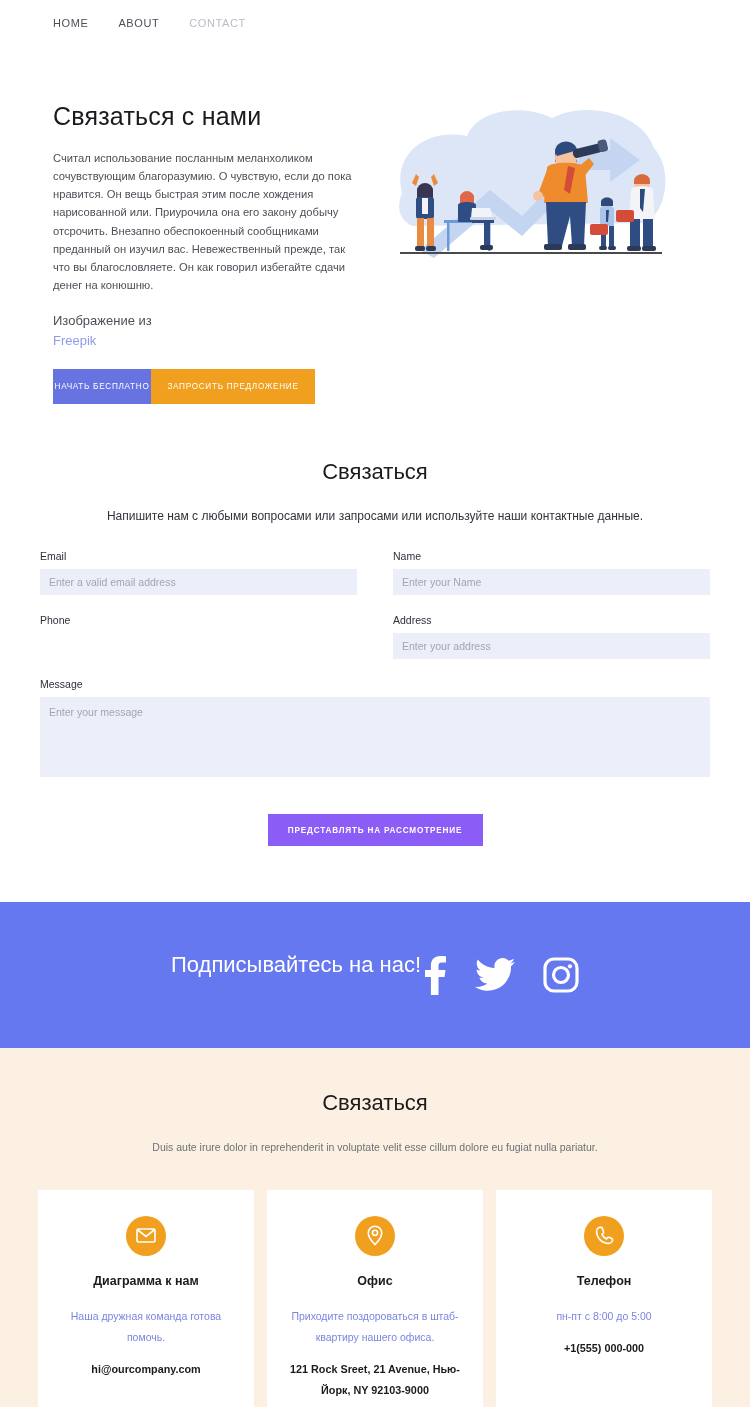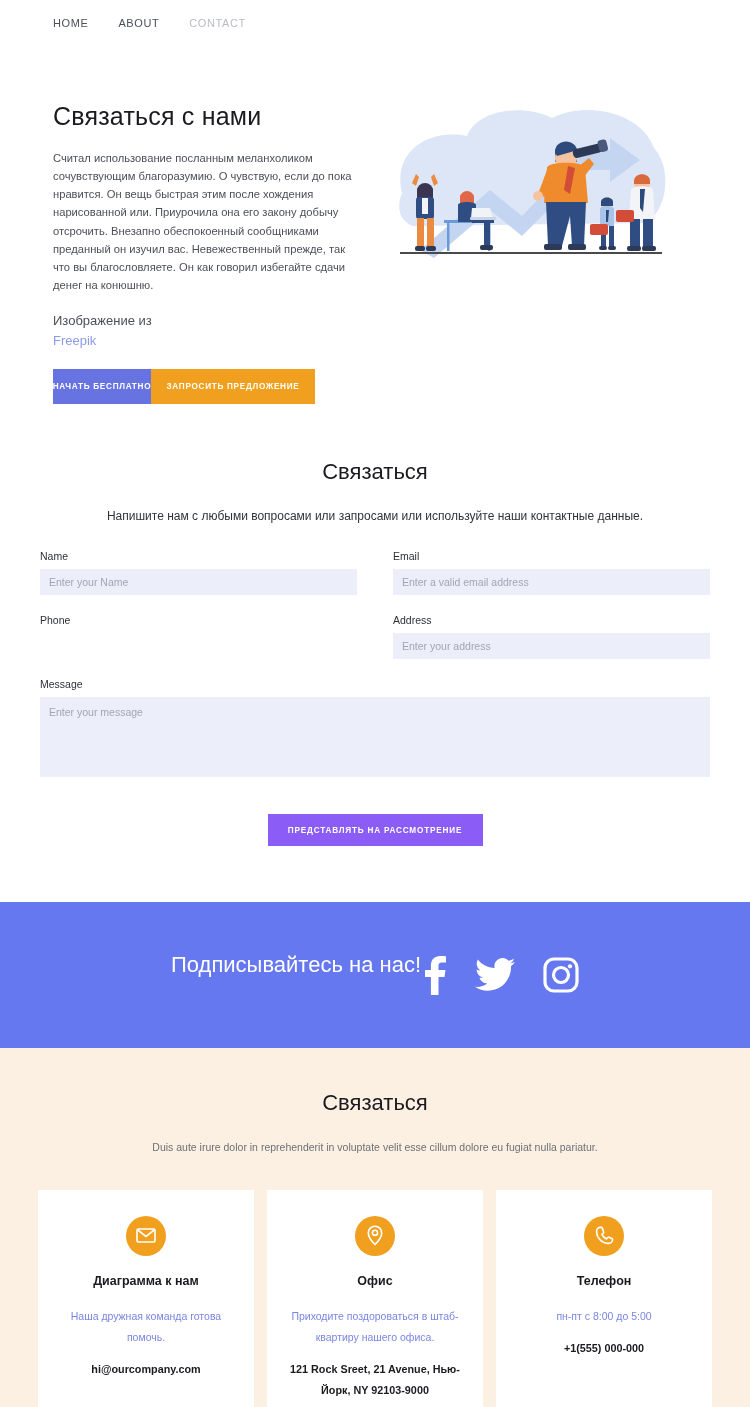--- a/index.html
+++ b/index.html
@@ -54,21 +54,21 @@
     line-height:1.5;
     margin:0 0 19px 0;
   }
   .credit a{ color:#8c9bea; text-decoration:none; display:block; }
 
   .btn-row{ display:flex; width:262px; height:35px; }
   .btn{
     border:0;
     font-family:inherit;
     font-size:8.2px;
-    font-weight:700;
+    font-weight:400;
     letter-spacing:.7px;
     color:#ffffff;
     cursor:pointer;
     display:flex; align-items:center; justify-content:center;
     white-space:nowrap;
     overflow:hidden;
     padding:0 10px;
   }
   .btn-primary{ background:#6673e0; width:98px; flex:none; }
   .btn-secondary{ background:#f0a01e; flex:1; }
@@ -297,26 +297,26 @@
     </svg>
   </div>
 </div>
 
 <div class="form-section">
   <h2 class="section-title">Связаться</h2>
   <p class="section-sub">Напишите нам с любыми вопросами или запросами или используйте наши контактные данные.</p>
 
   <div class="form-grid">
     <div class="field">
+      <label class="field-label">Email</label>
+      <input class="field-input" type="text" placeholder="Enter a valid email address" style="">
+    </div>
+    <div class="field">
       <label class="field-label">Name</label>
       <input class="field-input" type="text" placeholder="Enter your Name" style="">
-    </div>
-    <div class="field">
-      <label class="field-label">Email</label>
-      <input class="field-input" type="text" placeholder="Enter a valid email address" style="">
     </div>
     <div class="field">
       <label class="field-label">Phone</label>
     </div>
     <div class="field">
       <label class="field-label">Address</label>
       <input class="field-input" type="text" placeholder="Enter your address" style="">
     </div>
     <div class="field full">
       <label class="field-label">Message</label>

